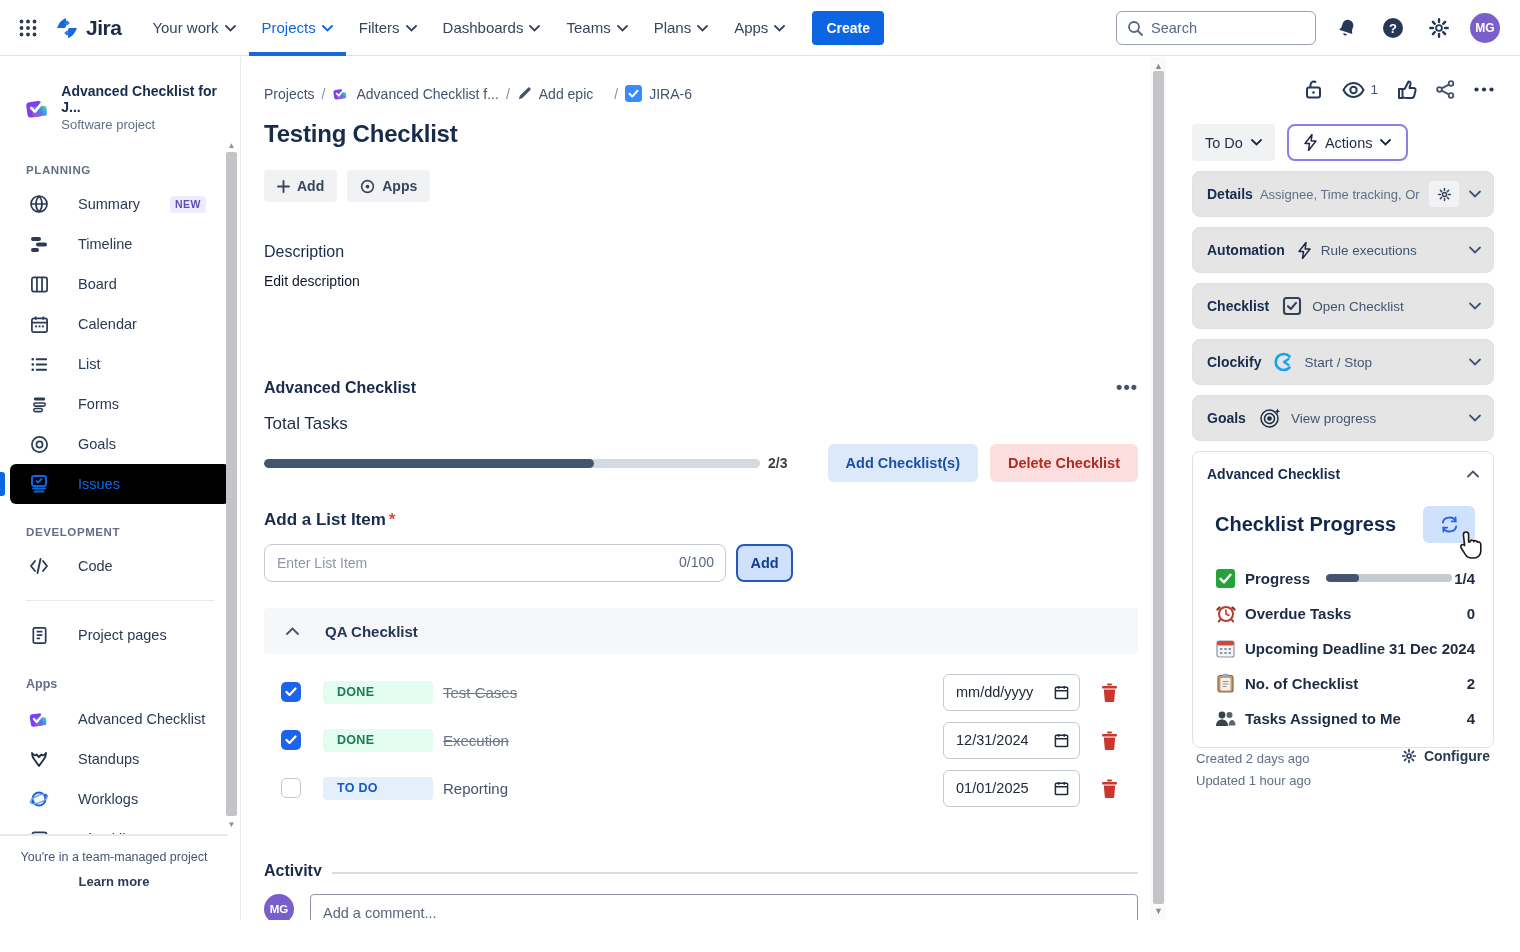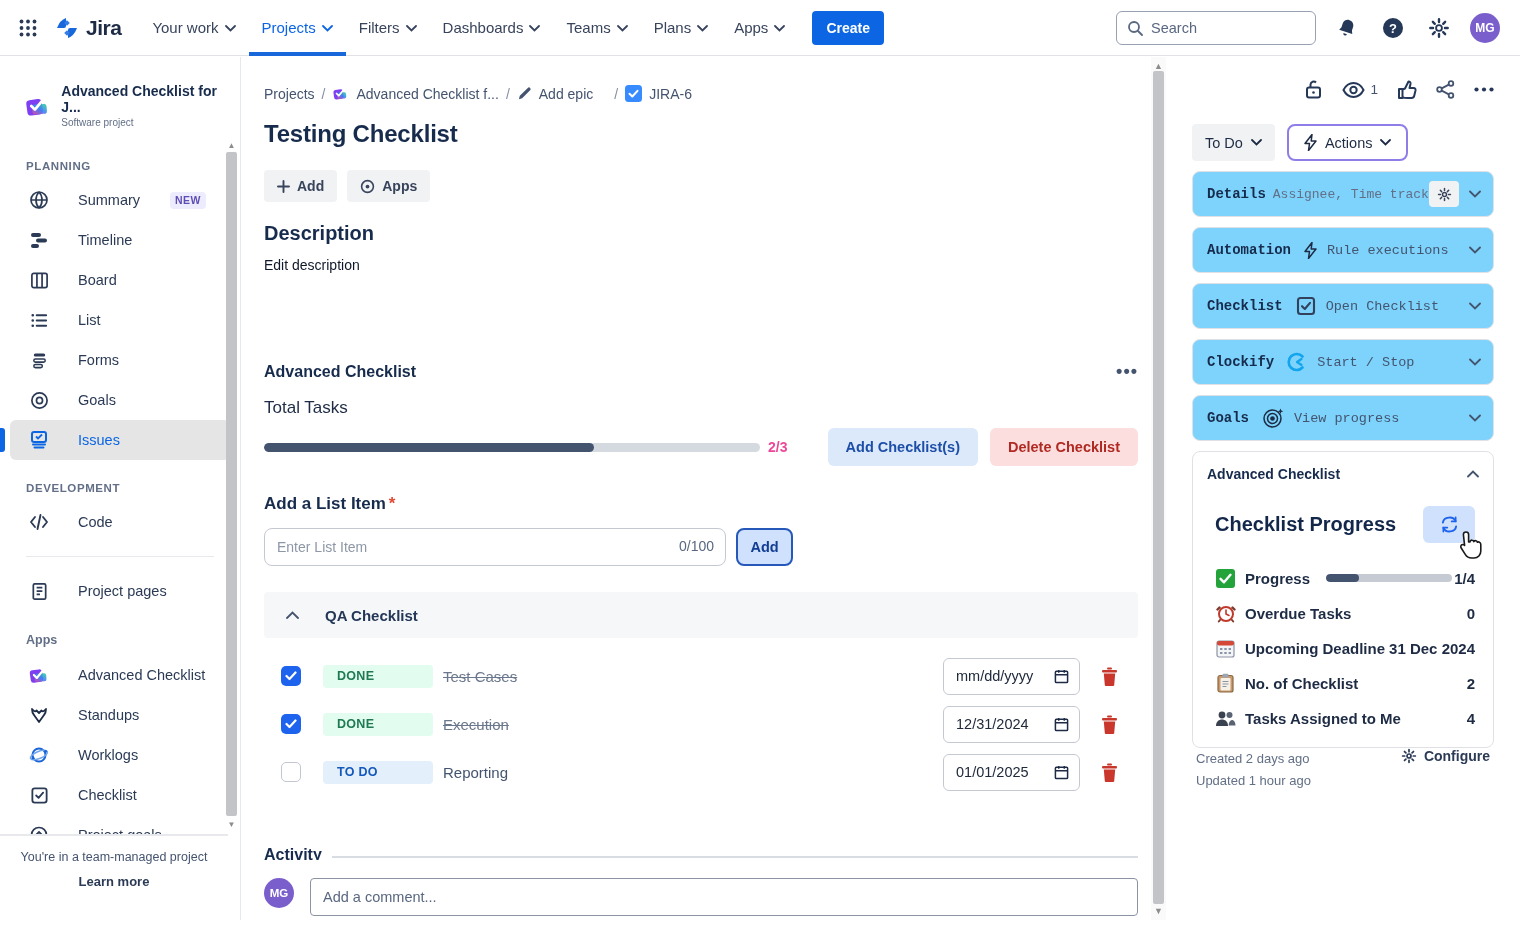--- a/index.html
+++ b/index.html
@@ -21,59 +21,59 @@
   .searchbox { display:flex; align-items:center; gap:8px; width:200px; height:34px; border:1px solid #98A1B0; border-radius:6px; padding:0 10px; }
   .searchbox input { border:none; outline:none; font-size:14.5px; width:150px; color:#172B4D; font-family:inherit; }
   .searchbox input::placeholder { color:#596780; }
   .tb-icon { width:30px; height:30px; display:flex; align-items:center; justify-content:center; cursor:pointer; }
   .avatar { width:30px; height:30px; border-radius:50%; background:#7A5FCC; color:#fff; font-size:12px; font-weight:700; display:flex; align-items:center; justify-content:center; cursor:pointer; }
 
   
   .sidebar { position:absolute; left:0; top:57px; width:241px; bottom:0; border-right:1px solid #E7E9ED; background:#fff; }
   .proj-head { display:flex; align-items:center; gap:10px; padding:26px 16px 10px 24px; }
   .proj-name { font-size:14px; font-weight:700; color:#172B4D; }
-  .proj-type { font-size:10px; color:#626F86; margin-top:2px; }
+  .proj-type { font-size:13px; color:#626F86; margin-top:2px; }
   .side-section { padding:0 10px; }
   .side-label { font-size:11.5px; font-weight:700; color:#626F86; letter-spacing:0.6px; padding:22px 0 8px 16px; }
   .side-label.apps-label { text-transform:none; font-size:12.5px; letter-spacing:0; }
   .side-item { position:relative; display:flex; align-items:center; gap:28px; height:40px; padding:0 12px 0 18px; border-radius:6px; font-size:14.5px; color:#2B3A55; cursor:pointer; }
   .side-item .s-icon { width:22px; display:flex; justify-content:center; }
-  .side-item.active { background:#e5e5e5; color:#0C66E4; font-weight:500; }
+  .side-item.active { background:#000000; color:#0C66E4; font-weight:500; }
   .active-pill { position:absolute; left:-10px; top:8px; width:5px; height:24px; background:#0C66E4; border-radius:0 3px 3px 0; }
   .new-badge { background:#EDEBFE; color:#5E4DB2; font-size:10.5px; font-weight:700; letter-spacing:.4px; border-radius:4px; padding:2.5px 5px; margin-left:2px; }
   .side-divider { height:1px; background:#E7E9ED; margin:14px 16px; }
   .side-footer { position:absolute; left:0; right:12px; bottom:0; height:86px; border-top:2px solid #E7E9ED; text-align:center; padding-top:14px; background:#fff; }
   .side-footer .note { font-size:12.5px; color:#44546F; }
   .side-footer .learn { font-size:13px; font-weight:700; color:#2B3A55; margin-top:10px; cursor:pointer; }
 
   
   .side-scroll { position:absolute; right:3px; top:83px; width:11px; bottom:90px; }
   .side-scroll .arrow { position:absolute; left:0; width:11px; height:11px; display:flex; align-items:center; justify-content:center; color:#8C8C8C; font-size:8px; }
   .side-scroll .thumb { position:absolute; left:0; top:12px; bottom:14px; width:11px; background:#C2C4C8; border-radius:2px; }
 
   
   .main { position:absolute; left:242px; top:57px; width:908px; bottom:0; padding:0 12px 0 22px; overflow:hidden; }
   .breadcrumb { display:flex; align-items:center; gap:7px; margin-top:28px; font-size:14px; color:#44546F; }
   .breadcrumb .bc-link { cursor:pointer; }
   .breadcrumb .sep { color:#8590A2; }
   .issue-title { font-size:24px; font-weight:600; color:#172B4D; margin-top:18px; letter-spacing:-0.2px; }
   .title-actions { display:flex; gap:10px; margin-top:22px; }
   .grey-btn { display:flex; align-items:center; gap:7px; background:#F1F2F4; border:none; border-radius:4px; padding:8px 13px; font-size:14px; font-weight:600; color:#38445C; cursor:pointer; font-family:inherit; }
-  .desc-label { font-size:20px; font-weight:700; margin-top:20px; }
+  .desc-label { font-size:16px; font-weight:400; margin-top:41px; }
   .desc-placeholder { font-size:14px; color:#0f172a; margin-top:12px; cursor:text; }
 
   .acl-head { display:flex; align-items:center; justify-content:space-between; margin-top:88px; }
   .acl-title { font-size:16px; font-weight:700; }
   .dots-btn { border:none; background:none; font-size:18px; font-weight:700; color:#44546F; cursor:pointer; letter-spacing:1px; }
   .total-tasks { font-size:17px; color:#1D2B44; margin-top:16px; }
   .progress-row { display:flex; align-items:center; margin-top:10px; }
   .bar-wrap { display:flex; align-items:center; gap:8px; }
   .bar-track { width:496px; height:9px; background:#D5D9E0; border-radius:5px; overflow:hidden; }
   .bar-fill { height:100%; background:#44546F; border-radius:5px; }
-  .bar-count { font-size:14px; font-weight:700; color:#ec4899; }
+  .bar-count { font-size:14px; font-weight:700; color:#404040; }
   .cl-buttons { margin-left:auto; display:flex; gap:12px; }
   .btn-add-cl { background:#DCE9FB; color:#1D4FA8; border:none; border-radius:6px; font-size:14.5px; font-weight:600; padding:11px 18px; cursor:pointer; font-family:inherit; }
   .btn-del-cl { background:#FCDEDE; color:#B02A23; border:none; border-radius:6px; font-size:14.5px; font-weight:600; padding:11px 18px; cursor:pointer; font-family:inherit; }
 
   .add-item-label { font-size:17px; font-weight:600; margin-top:28px; }
   .req { color:#E34935; margin-left:3px; }
   .add-item-row { display:flex; gap:10px; margin-top:14px; }
   .list-input-wrap { position:relative; width:462px; }
   .list-input-wrap input { width:100%; height:38px; border:1px solid #C4C9D1; border-radius:8px; padding:0 64px 0 12px; font-size:14px; color:#172B4D; font-family:inherit; outline:none; }
   .list-input-wrap input::placeholder { color:#8D97A6; }
@@ -116,21 +116,21 @@
   .main-scroll .thumb { position:absolute; left:2px; top:14px; bottom:16px; width:11px; background:#C2C4C8; border-radius:2px; }
 
   
   .panel { position:absolute; left:1180px; top:57px; width:340px; bottom:0; padding:0 26px 0 12px; }
   .panel-icons { display:flex; justify-content:flex-end; align-items:center; gap:19px; margin-top:22px; }
   .p-icon { display:flex; align-items:center; gap:5px; cursor:pointer; color:#253858; }
   .watch-count { font-size:13.5px; color:#44546F; }
   .status-row { display:flex; gap:12px; margin-top:24px; }
   .status-btn { display:flex; align-items:center; gap:8px; background:#F1F2F4; border:none; border-radius:4px; padding:9px 13px; font-size:14.5px; font-weight:500; color:#1D2B44; cursor:pointer; font-family:inherit; }
   .actions-btn { display:flex; align-items:center; gap:8px; background:#fff; border:2px solid #8F7EE7; border-radius:8px; padding:8px 15px; font-size:14.5px; font-weight:500; color:#1D2B44; cursor:pointer; font-family:inherit; }
-  .card { border:1px solid #DFE1E6; border-radius:8px; min-height:46px; display:flex; align-items:center; padding:0 12px 0 14px; margin-top:10px; background:#7dd3fc;font-family:Liberation Mono, monospace; }
+  .card { border:1px solid #DFE1E6; border-radius:8px; min-height:46px; display:flex; align-items:center; padding:0 12px 0 14px; margin-top:10px; background:#e5e5e5; }
   .card:first-of-type { margin-top:15px; }
   .card-title { font-size:14px; font-weight:700; color:#172B4D; flex:none; }
   .card-sub { font-size:13px; color:#626F86; margin-left:7px; white-space:nowrap; overflow:hidden; }
   .card-mid { font-size:13.5px; color:#44546F; margin-left:10px; }
   .card-right { margin-left:auto; display:flex; align-items:center; gap:10px; }
   .gear-chip { width:30px; height:26px; background:#F1F2F4; border-radius:4px; display:flex; align-items:center; justify-content:center; cursor:pointer; }
   .card-icon { margin-left:13px; display:flex; align-items:center; }
   .chev-btn { cursor:pointer; display:flex; }
 
   .adv-card { border:1px solid #DFE1E6; border-radius:8px; margin-top:10px; padding:14px 14px 18px 14px; background:#fff; }
@@ -302,20 +302,32 @@
         <span>Timeline</span>
       </div>
       <div class="side-item">
         <span class="s-icon">
             <svg width="19" height="19" viewBox="0 0 20 20" fill="none" stroke="#2B3A55" stroke-width="1.8">
               <rect x="2" y="2.5" width="16" height="15" rx="2"></rect>
               <path d="M7.3 2.5 V17.5 M12.7 2.5 V17.5"></path>
             </svg>
           </span>
         <span>Board</span>
+      </div>
+      <div class="side-item">
+        <span class="s-icon">
+            <svg width="19" height="19" viewBox="0 0 20 20" fill="none" stroke="#2B3A55" stroke-width="1.8">
+              <rect x="2" y="3.5" width="16" height="14.5" rx="2"></rect>
+              <path d="M6 1.5 V5 M14 1.5 V5 M2 8 H18"></path>
+              <rect x="5.5" y="11" width="2" height="2" fill="#2B3A55" stroke="none"></rect>
+              <rect x="9" y="11" width="2" height="2" fill="#2B3A55" stroke="none"></rect>
+              <rect x="12.5" y="11" width="2" height="2" fill="#2B3A55" stroke="none"></rect>
+            </svg>
+          </span>
+        <span>Calendar</span>
       </div>
       <div class="side-item">
         <span class="s-icon">
             <svg width="19" height="19" viewBox="0 0 20 20" stroke="#2B3A55" stroke-width="2" stroke-linecap="round">
               <path d="M7 4.5 H17 M7 10 H17 M7 15.5 H17"></path>
               <path d="M2.8 4.5 H3 M2.8 10 H3 M2.8 15.5 H3" stroke-width="2.6"></path>
             </svg>
           </span>
         <span>List</span>
       </div>

